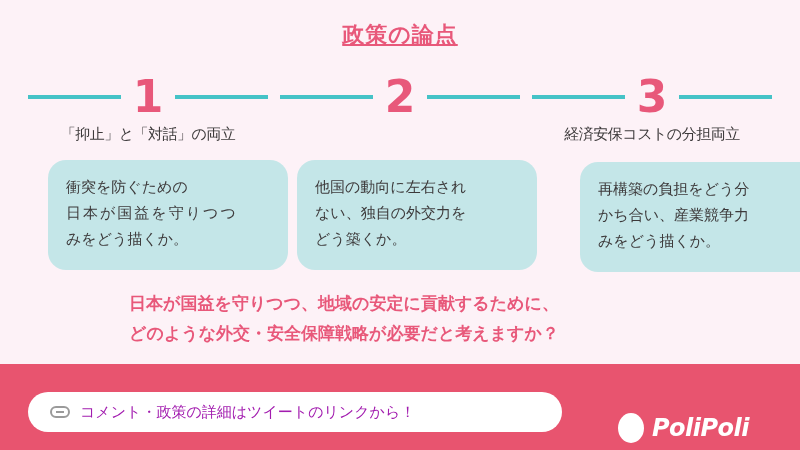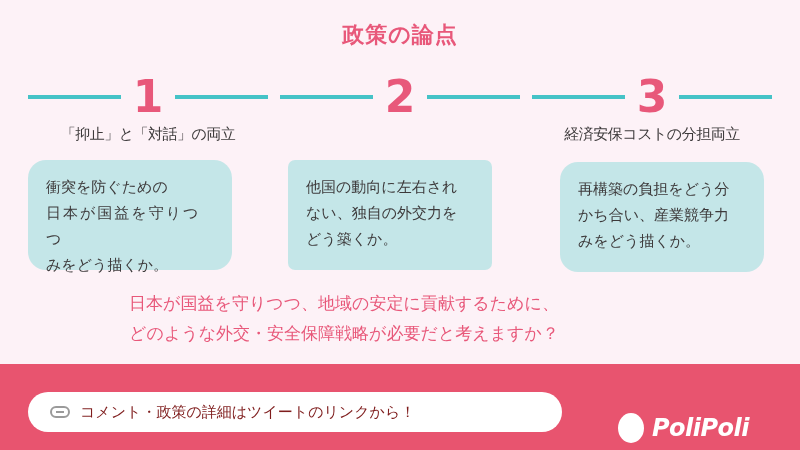--- a/index.html
+++ b/index.html
@@ -6,53 +6,54 @@
   html, body { width: 800px; height: 450px; overflow: hidden; }
   body {
     background: #fdf2f7;
     font-family: "DejaVu Sans", "Liberation Sans", sans-serif;
     position: relative;
   }
   .title {
     position: absolute; top: 20px; left: 0; width: 800px;
     text-align: center; font-size: 22px; font-weight: bold; color: #e8587a;
     letter-spacing: 1px;
+    text-decoration: underline;
   }
   .col { position: absolute; top: 72px; width: 240px; }
   .col1 { left: 28px; }
   .col2 { left: 280px; }
   .col3 { left: 532px; }
   .num-row { display: flex; align-items: center; justify-content: space-between; height: 50px; }
   .line { height: 4px; background: #45c3c7; width: 93px; }
   .num { font-size: 44px; font-weight: bold; color: #e8587a; line-height: 50px; width: 40px; text-align: center; }
   .heading {
     margin-top: 3px; font-size: 15px; font-weight: normal; color: #3d3a3b;
     text-align: center; white-space: nowrap; letter-spacing: -0.5px;
   }
   .card {
-    position: absolute; top: 160px; width: 204px; height: 110px;
+    position: absolute; top: 160px; width: 240px; height: 110px;
     background: #c4e6e8; border-radius: 18px;
-    padding: 14px 18px; font-size: 15px; color: #3d3a3b; line-height: 26px;
+    padding: 14px 18px; font-size: 15px; color: #3d3a3b; line-height: 26px; margin-left: 20px;
   }
   .card1 { left: 28px; }
-  .card2 { left: 288px; border-radius: 7px; }
+  .card2 { left: 277px; }
   .card3 { left: 560px; top: 162px; }
   .question {
     position: absolute; top: 288px; left: 0; width: 688px; text-align: center;
-    font-size: 17px; font-weight: normal; color: #e8587a; line-height: 30px;
+    font-size: 17px; font-weight: bold; color: #e8587a; line-height: 30px;
   }
   .footer {
     position: absolute; left: 0; top: 364px; width: 800px; height: 86px;
     background: #e8546f;
   }
   .pill {
     position: absolute; left: 28px; top: 28px; width: 534px; height: 40px;
     background: #ffffff; border-radius: 20px;
     display: flex; align-items: center; padding-left: 22px;
-    font-size: 15px; color: #7f1d1d;
+    font-size: 15px; color: #a21caf;
   }
   .link-icon {
     width: 20px; height: 12px; border: 2px solid #9a9a9a; border-radius: 6px;
     position: relative; margin-right: 10px;
   }
   .link-icon::after {
     content: ""; position: absolute; left: 4px; top: 3px; width: 8px; height: 2px; background: #9a9a9a;
   }
   .logo {
     position: absolute; left: 618px; top: 44px; height: 40px;

